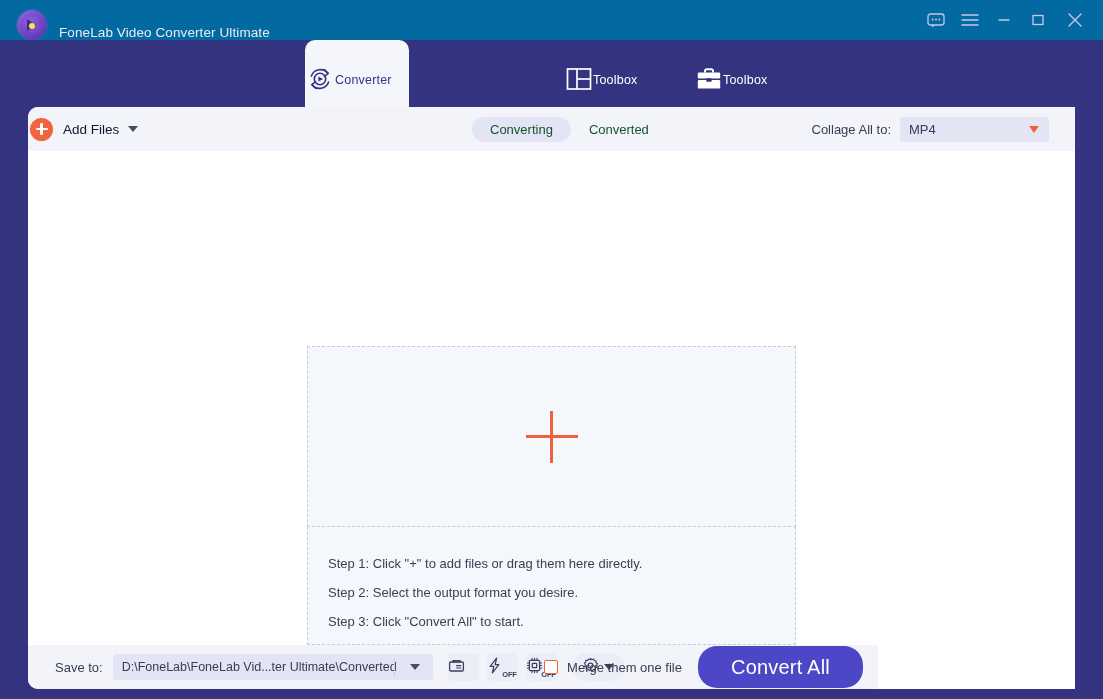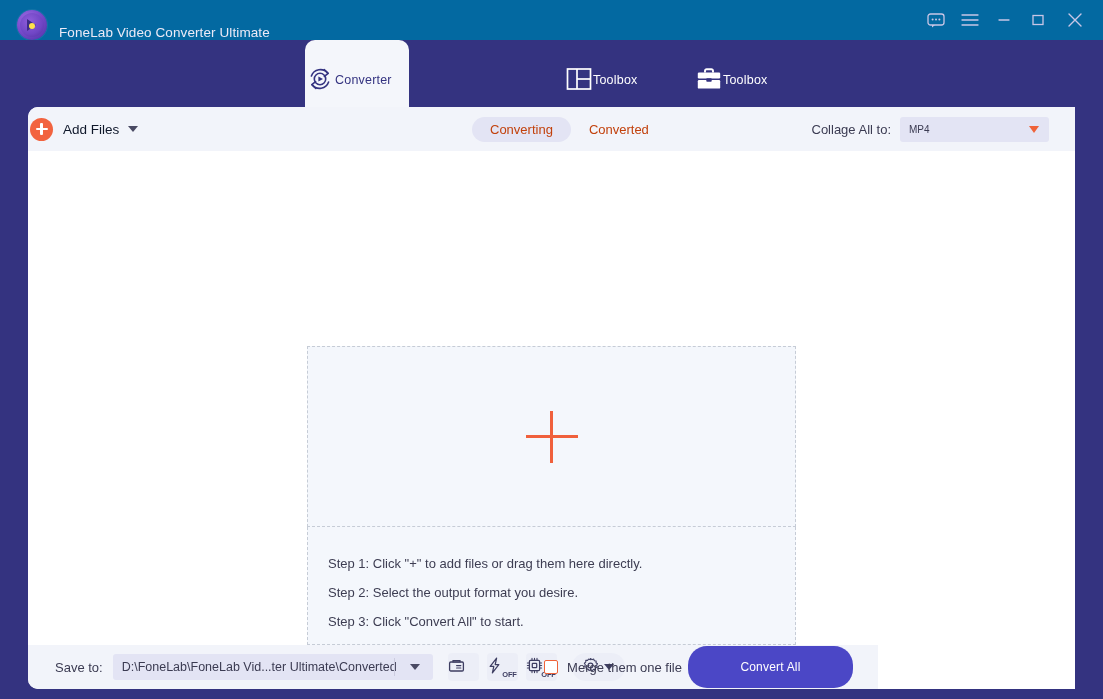--- a/index.html
+++ b/index.html
@@ -171,42 +171,42 @@
     position: absolute;
     left: 444px; top: 10px;
     display: flex;
     align-items: center;
   }
   .seg-item {
     height: 25px;
     padding: 0 18px;
     display: flex; align-items: center;
     font-size: 13px;
-    color: #c2410c;
+    color: #14532d;
     border-radius: 13px;
     white-space: nowrap;
   }
   .seg-item.on { background: #e3e4f4; }
 
   .convert-to {
     position: absolute;
     right: 26px; top: 10px;
     display: flex;
     align-items: center;
   }
   .convert-to .lbl { font-size: 13px; color: #3b3b52; margin-right: 9px; white-space: nowrap; }
   .fmt-select {
     width: 149px; height: 25px;
     background: #e3e4f4;
     border-radius: 3px;
     display: flex; align-items: center;
     padding: 0 9px;
     position: relative;
   }
-  .fmt-select .val { font-size: 10px; color: #3b3b52; }
+  .fmt-select .val { font-size: 13px; color: #3b3b52; }
   .caret-orange {
     position: absolute; right: 10px;
     width: 0; height: 0;
     border-left: 5.5px solid transparent;
     border-right: 5.5px solid transparent;
     border-top: 7px solid #ef6239;
   }
 
   
   .content {
@@ -324,26 +324,26 @@
     width: 14px; height: 14px;
     border: 1.6px solid #ef6239;
     border-radius: 2px;
     background: #ffffff;
     flex: none;
   }
   .merge .lbl { margin-left: 9px; font-size: 13px; color: #3b3b52; white-space: nowrap; }
 
   .convert-all {
     position: absolute;
-    right: 25px;
+    right: 15px;
     width: 165px; height: 42px;
     border-radius: 19px;
     background: #4b47c6;
     color: #ffffff;
-    font-size: 12px;
+    font-size: 20px;
     display: flex; align-items: center; justify-content: center;
     letter-spacing: .2px;
   }
 </style>
 </head>
 <body>
 
 <div id="app">
 
   <div class="titlebar">

